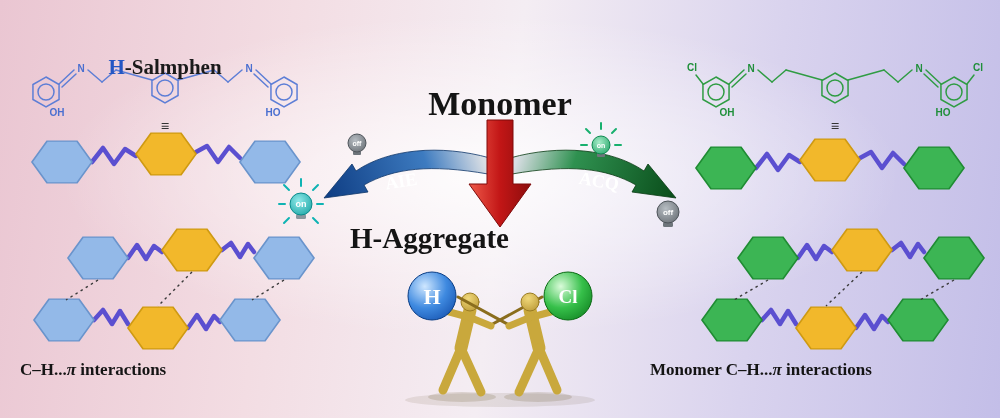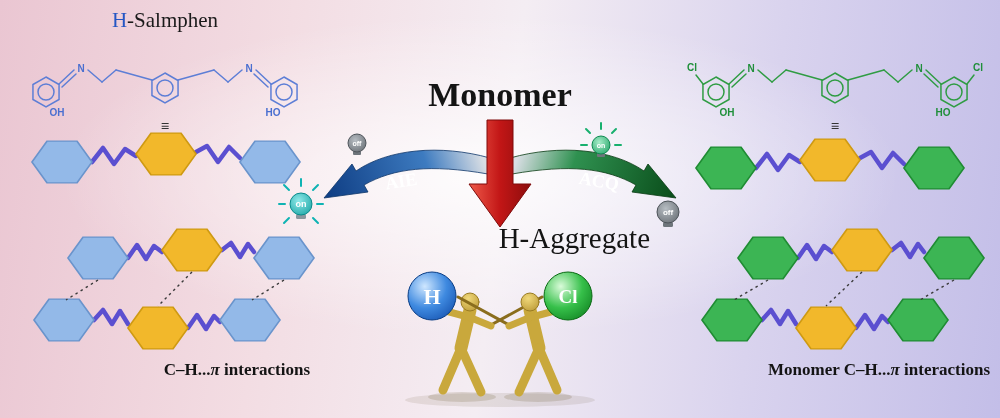--- a/index.html
+++ b/index.html
@@ -4,26 +4,26 @@
 <style>
   html,body { margin:0; padding:0; }
   .figure {
     position:relative; width:1000px; height:418px; overflow:hidden;
     background-image:
       radial-gradient(ellipse 60% 55% at 48% 42%, rgba(255,255,255,0.85), rgba(255,255,255,0) 70%),
       linear-gradient(97deg, #eac6d2 0%, #f3dde3 28%, #f4edf3 50%, #d9d3ee 75%, #c3bee8 100%);
     font-family:"Liberation Serif", serif;
   }
   .abs { position:absolute; }
-  .title { font-size:21px; font-weight:normal; text-align:center; color:#1a1a1a; }
+  .title { font-size:21px; font-weight:bold; text-align:center; color:#1a1a1a;margin-top:47px; }
   .accent-blue { color:#2456c4; }
   .accent-green { color:#12903c; }
-  .monomer-title { font-size:34px; font-weight:bold; text-align:center; color:#141414; }
-  .aggregate-title { font-size:29px; font-weight:normal; text-align:right; color:#141414; }
-  .caption { font-size:17px; font-weight:bold; text-align:right; color:#141414; }
+  .monomer-title { font-size:34px; font-weight:bold; text-align:center; color:#141414;margin-top:9px; }
+  .aggregate-title { font-size:29px; font-weight:bold; text-align:left; color:#141414; }
+  .caption { font-size:17px; font-weight:bold; text-align:left; color:#141414; }
   .caption .pi { font-style:italic; }
   svg { display:block; }
   svg text { user-select:none; }
 </style>
 </head>
 <body>
 
 <div class="figure">
 
   <svg class="abs" style="left:0;top:0" width="1000" height="418" viewBox="0 0 1000 418">

